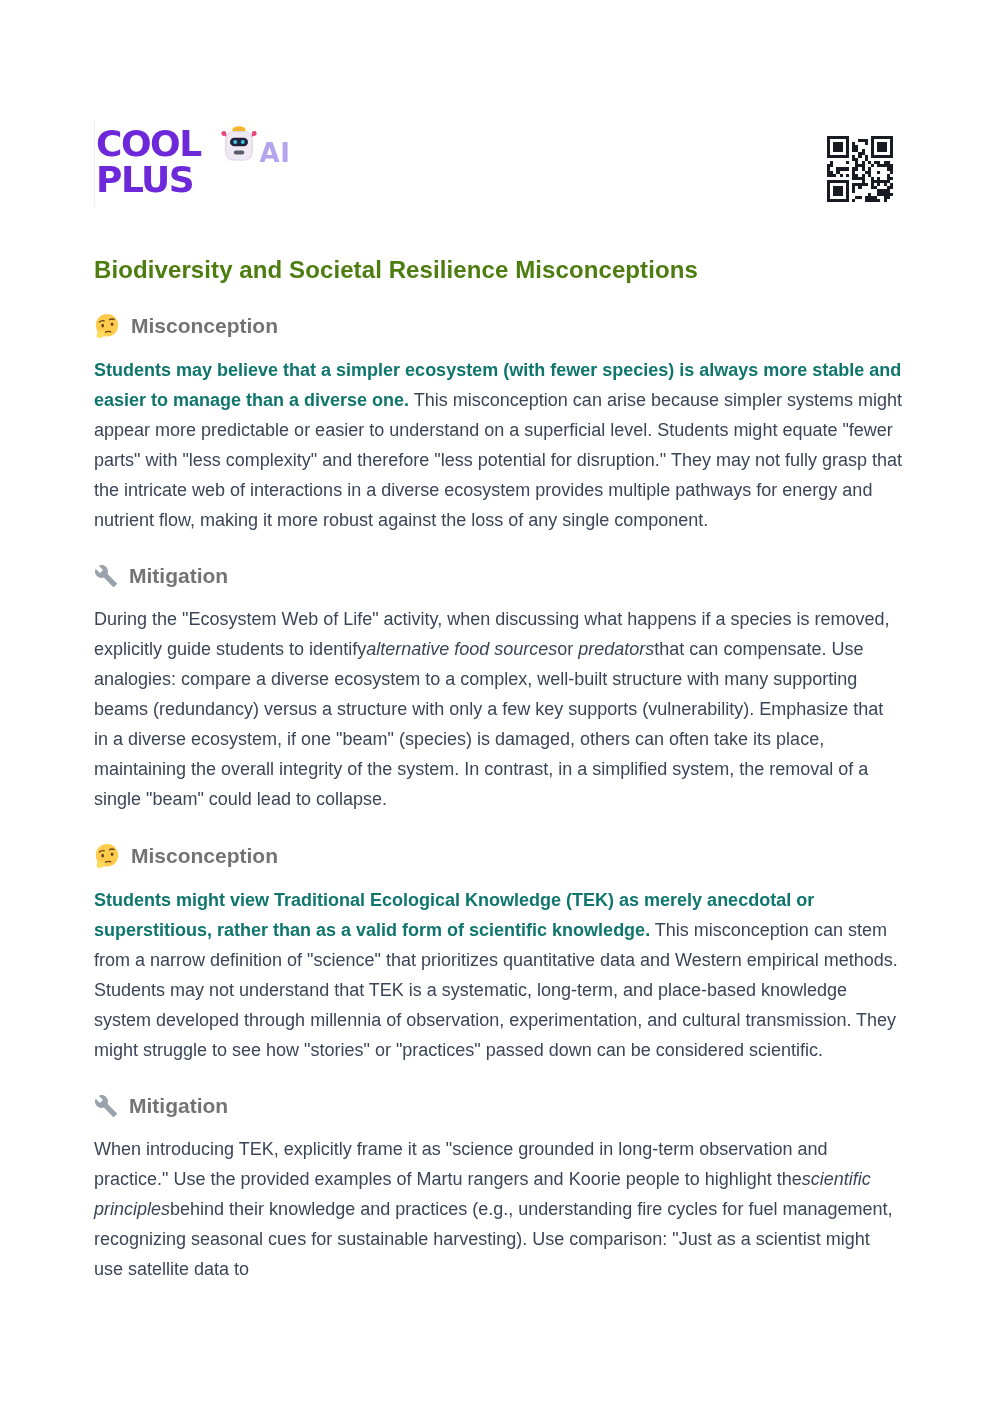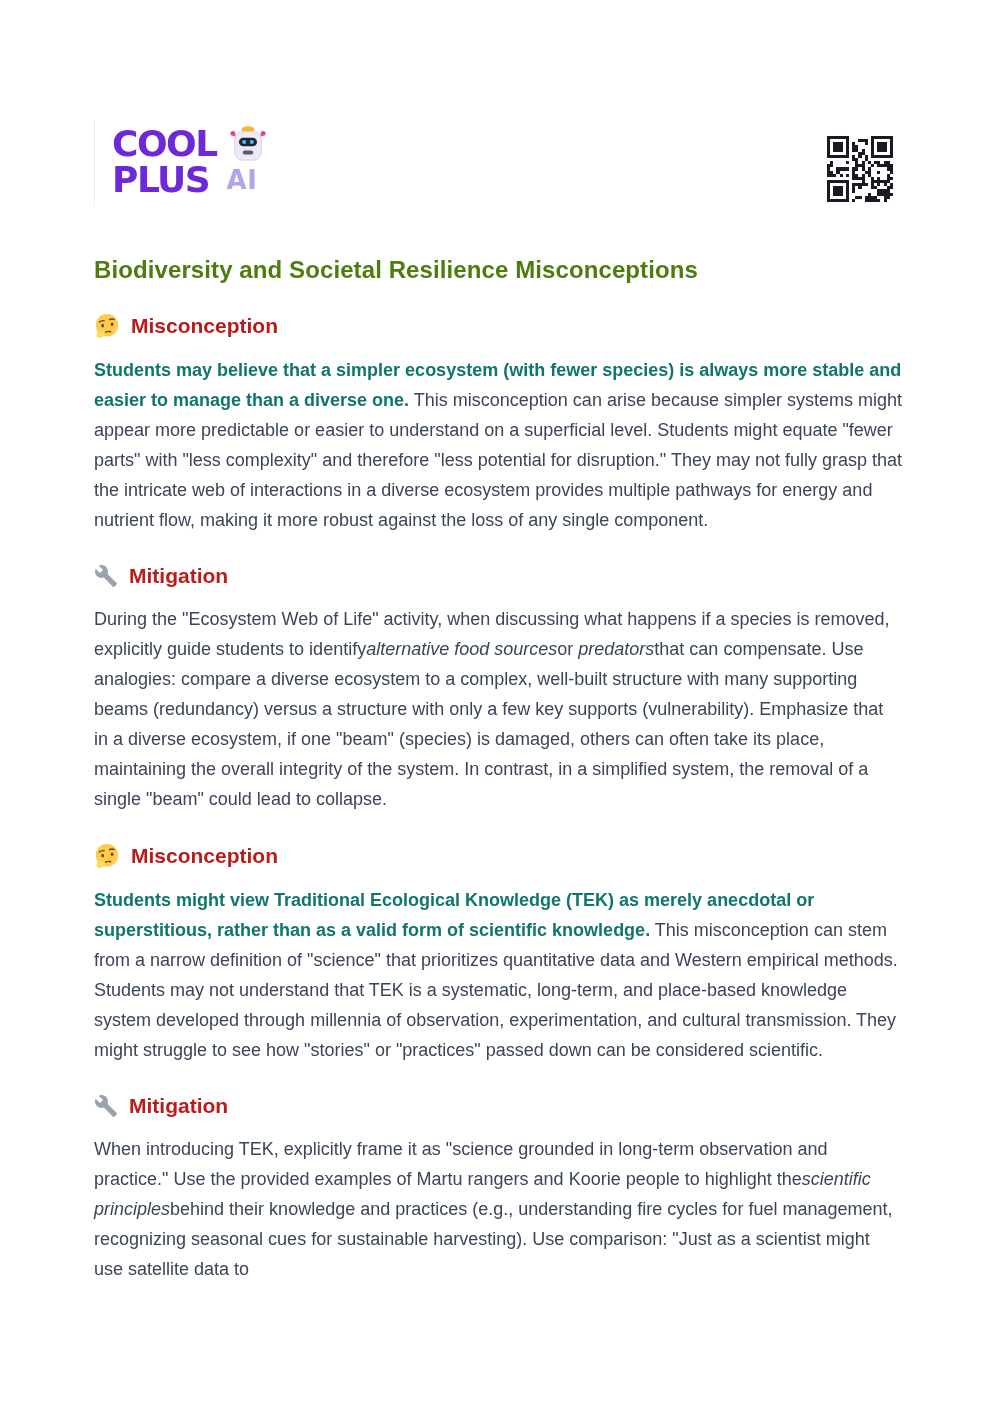--- a/index.html
+++ b/index.html
@@ -15,37 +15,37 @@
   
   .header {
     margin-top: 120px;
     display: flex;
     justify-content: space-between;
     align-items: flex-start;
   }
   .logo {
     display: flex;
     align-items: flex-start;
-    gap: 10px;
+    gap: 17px;
     border-left: 1px solid #ededed;
-    padding-left: 17px;
+    padding-left: 1px;
     height: 86px;
   }
   .logo-words {
     font-family: "DejaVu Sans", sans-serif;
     font-weight: 900;
     font-size: 36px;
     line-height: 36px;
     letter-spacing: -1.5px;
     margin-top: 6px;
   }
   .logo-right {
     display: flex;
-    flex-direction: column;
-    align-items: flex-start;
+    flex-direction: row;
+    align-items: flex-end;
     margin-top: 4px;
   }
   .logo-ai {
     font-family: "DejaVu Sans", sans-serif;
     font-weight: 900;
     font-size: 26px;
     line-height: 26px;
     margin-top: 1px;
     letter-spacing: 0.5px;
   }
@@ -59,21 +59,21 @@
     color: #4d7c0f;
     letter-spacing: 0.1px;
   }
   .section-heading {
     display: flex;
     align-items: center;
     gap: 11px;
     margin: 29px 0 16px 0;
     font-size: 21px;
     font-weight: 700;
-    color: #b91c1c;
+    color: #737373;
   }
   .section-heading .h-icon { flex: 0 0 auto; display: inline-flex; }
   .section p {
     margin: 0;
     font-size: 18px;
     line-height: 30px;
     color: #3b4558;
   }
   .run-bold { font-weight: 700; color: #0f766e; }
   .run-italic { font-style: italic; margin-top: 20px; }

